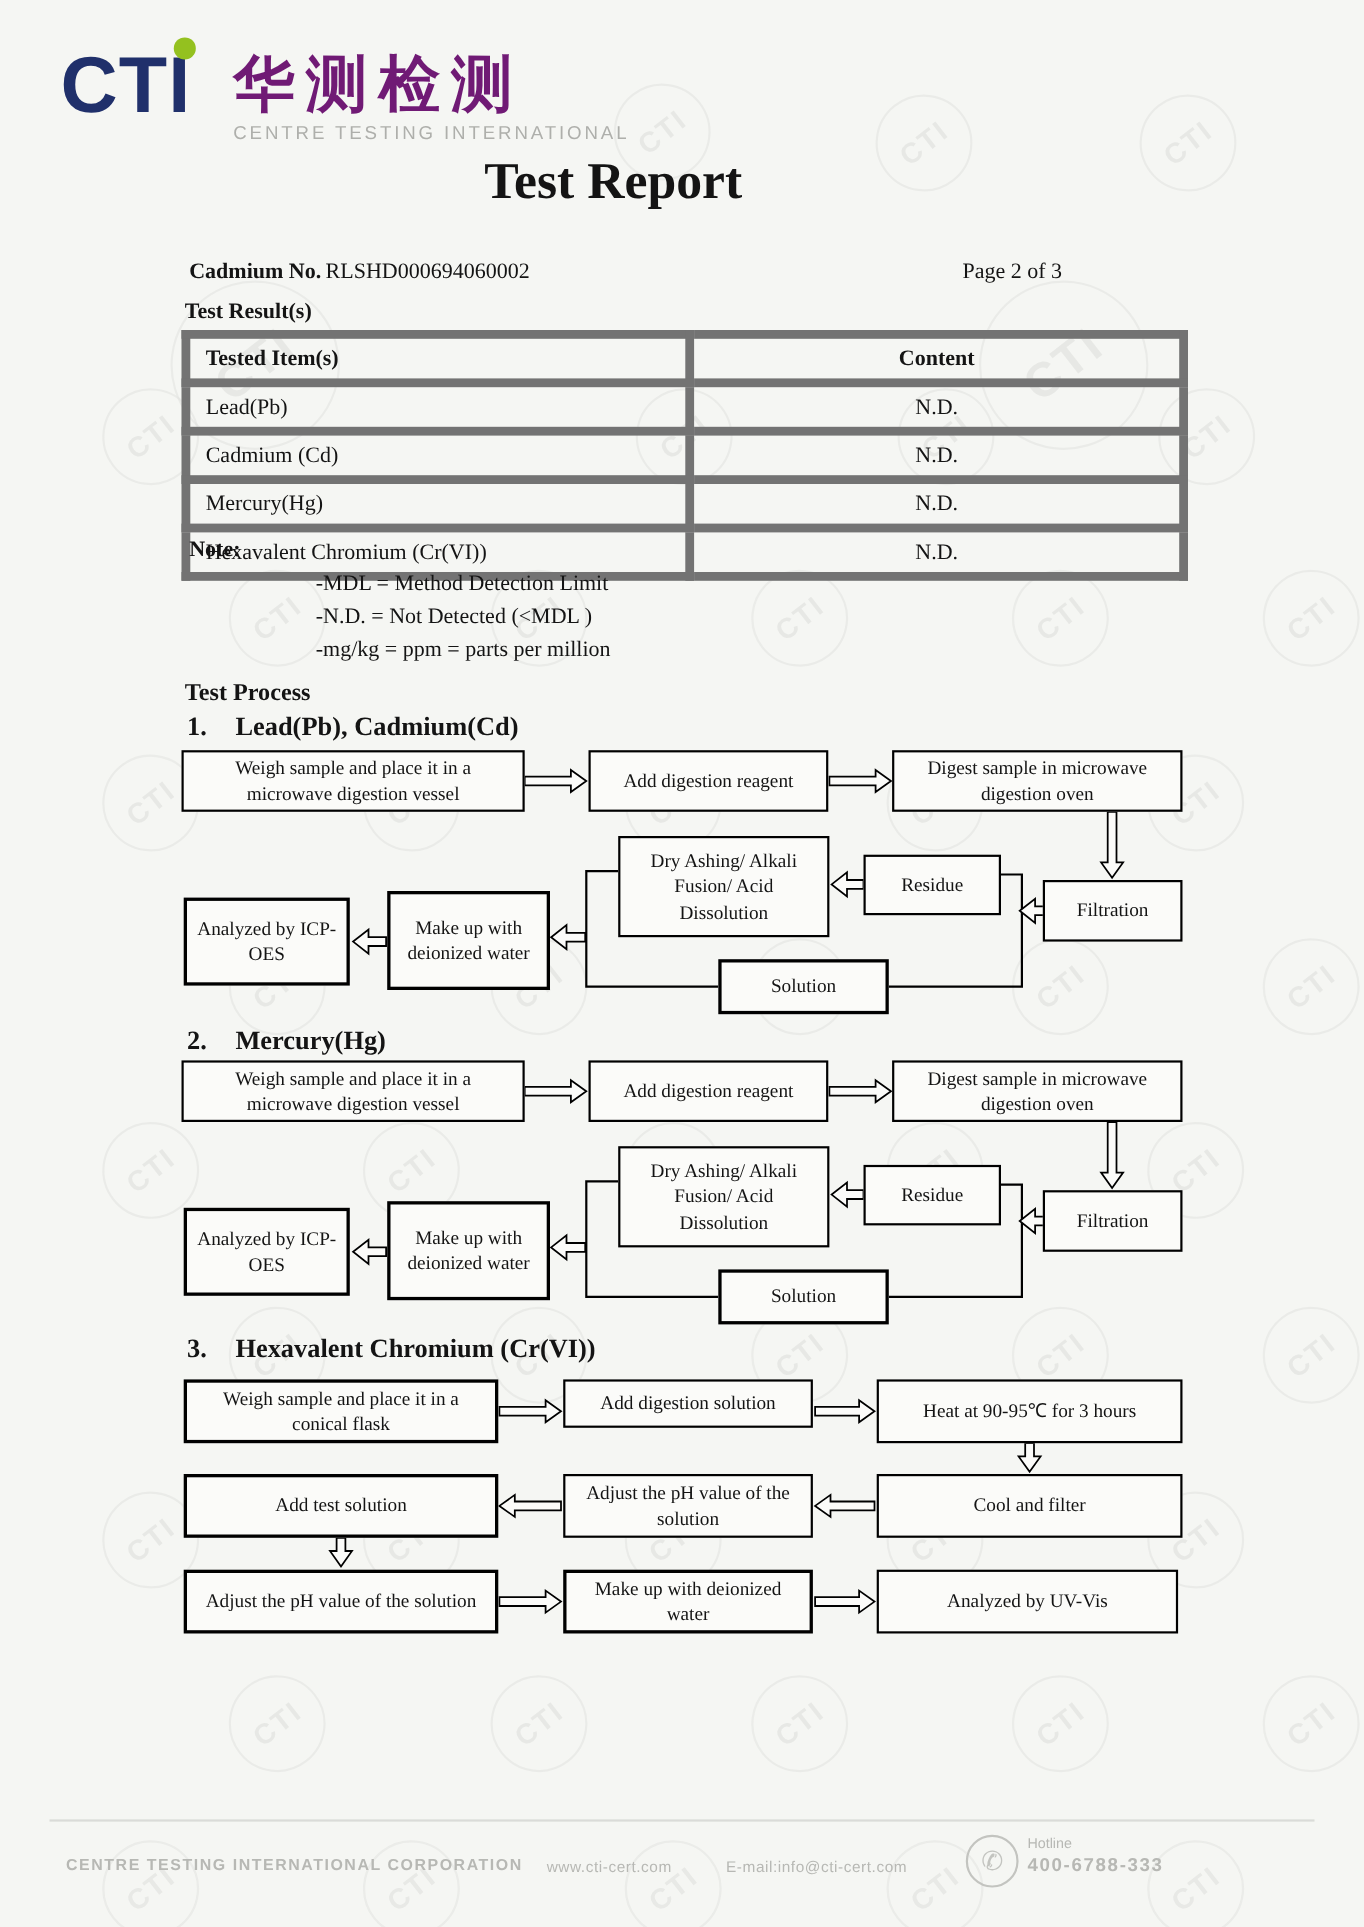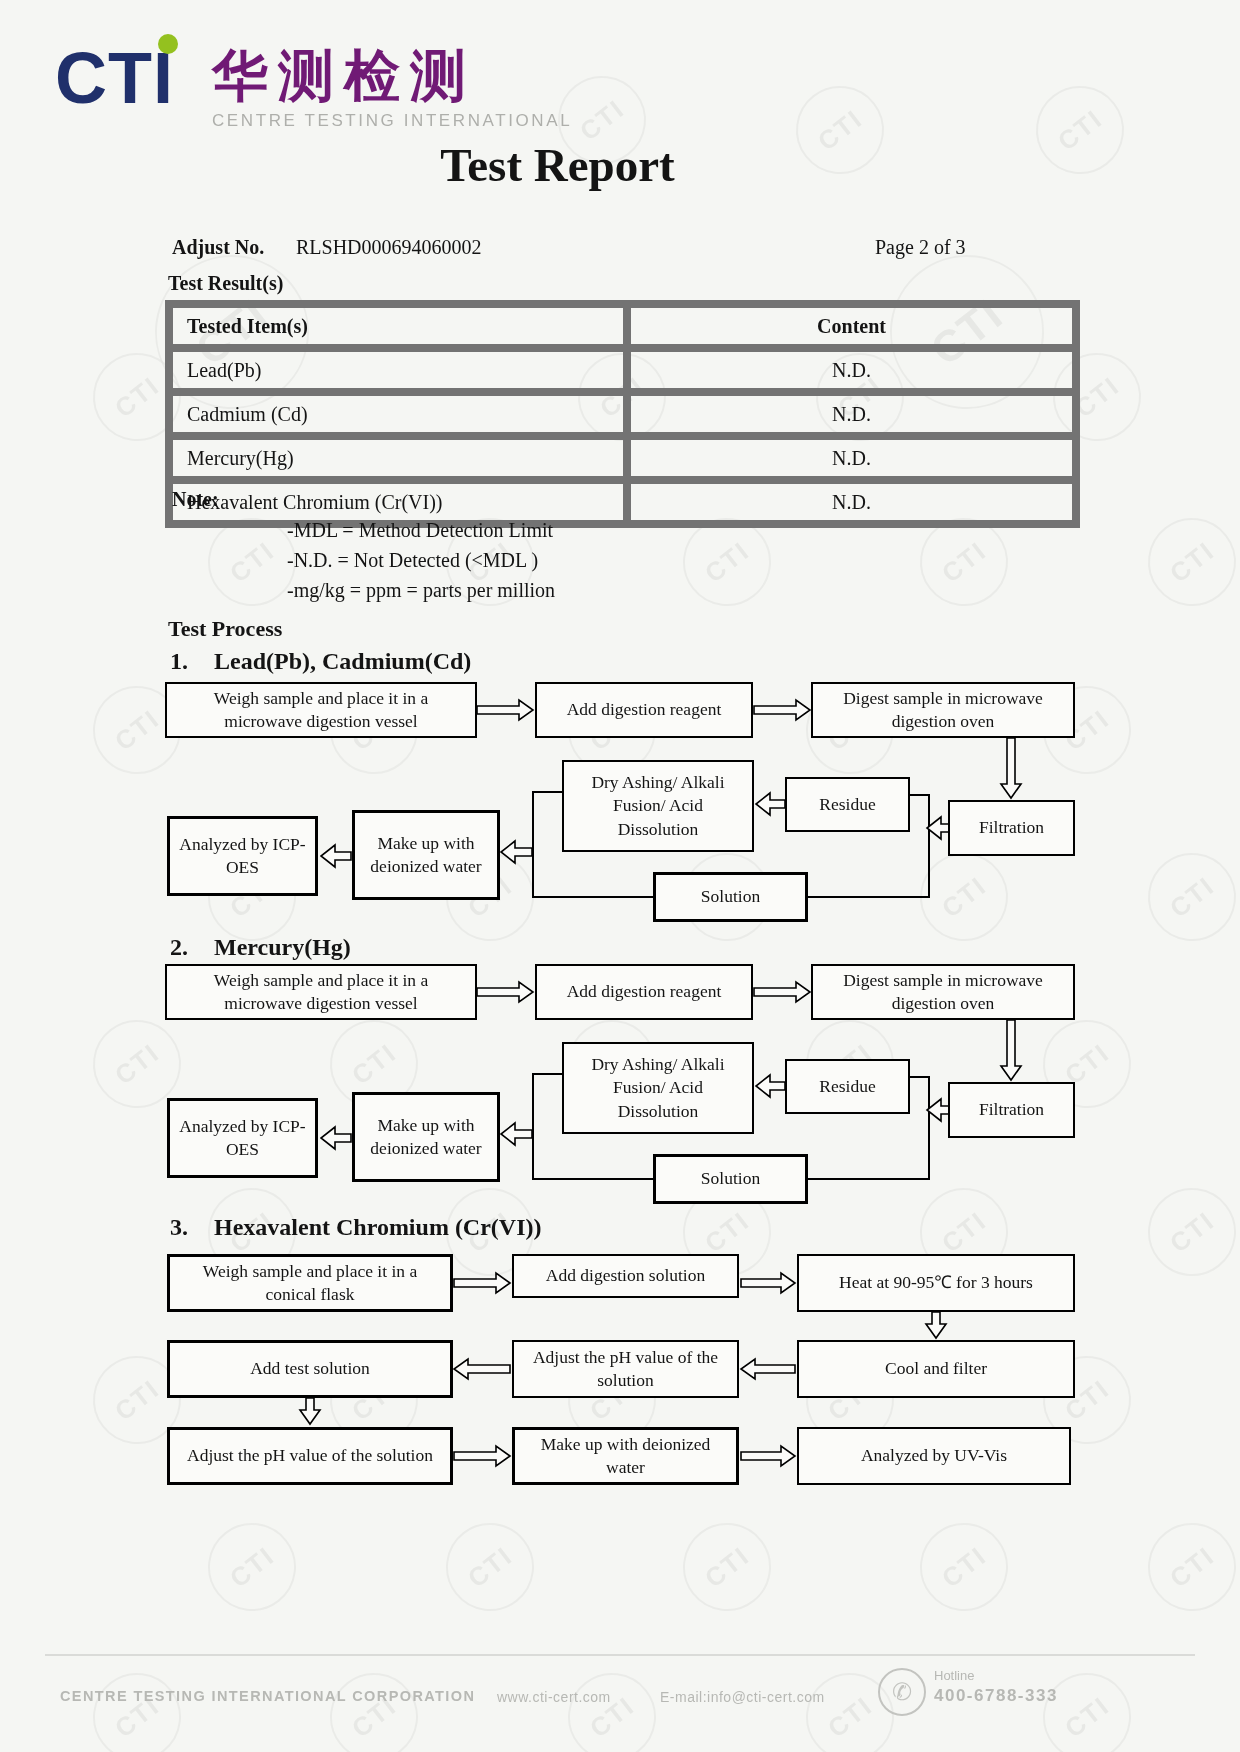--- a/index.html
+++ b/index.html
@@ -128,21 +128,21 @@
       <i class="cti-dot"></i>
     </span>
     <span class="logo-cn">
       <div class="cn">华测检测</div>
       <div class="sub">CENTRE TESTING INTERNATIONAL</div>
     </span>
   </div>
 
   <div class="title">Test Report</div>
   <div class="report-line">
-    <span class="report-label">Adjust No.</span>
+    <span class="report-label">Cadmium No.</span>
     <span class="report-no">RLSHD000694060002</span>
     <span class="page-label">Page 2 of 3</span>
   </div>
 
   <div class="h-results">Test Result(s)</div>
   <table class="results">
     <tbody>
         <tr>
       <th class="col-item">Tested Item(s)</th>
       <th class="col-content">Content</th>

